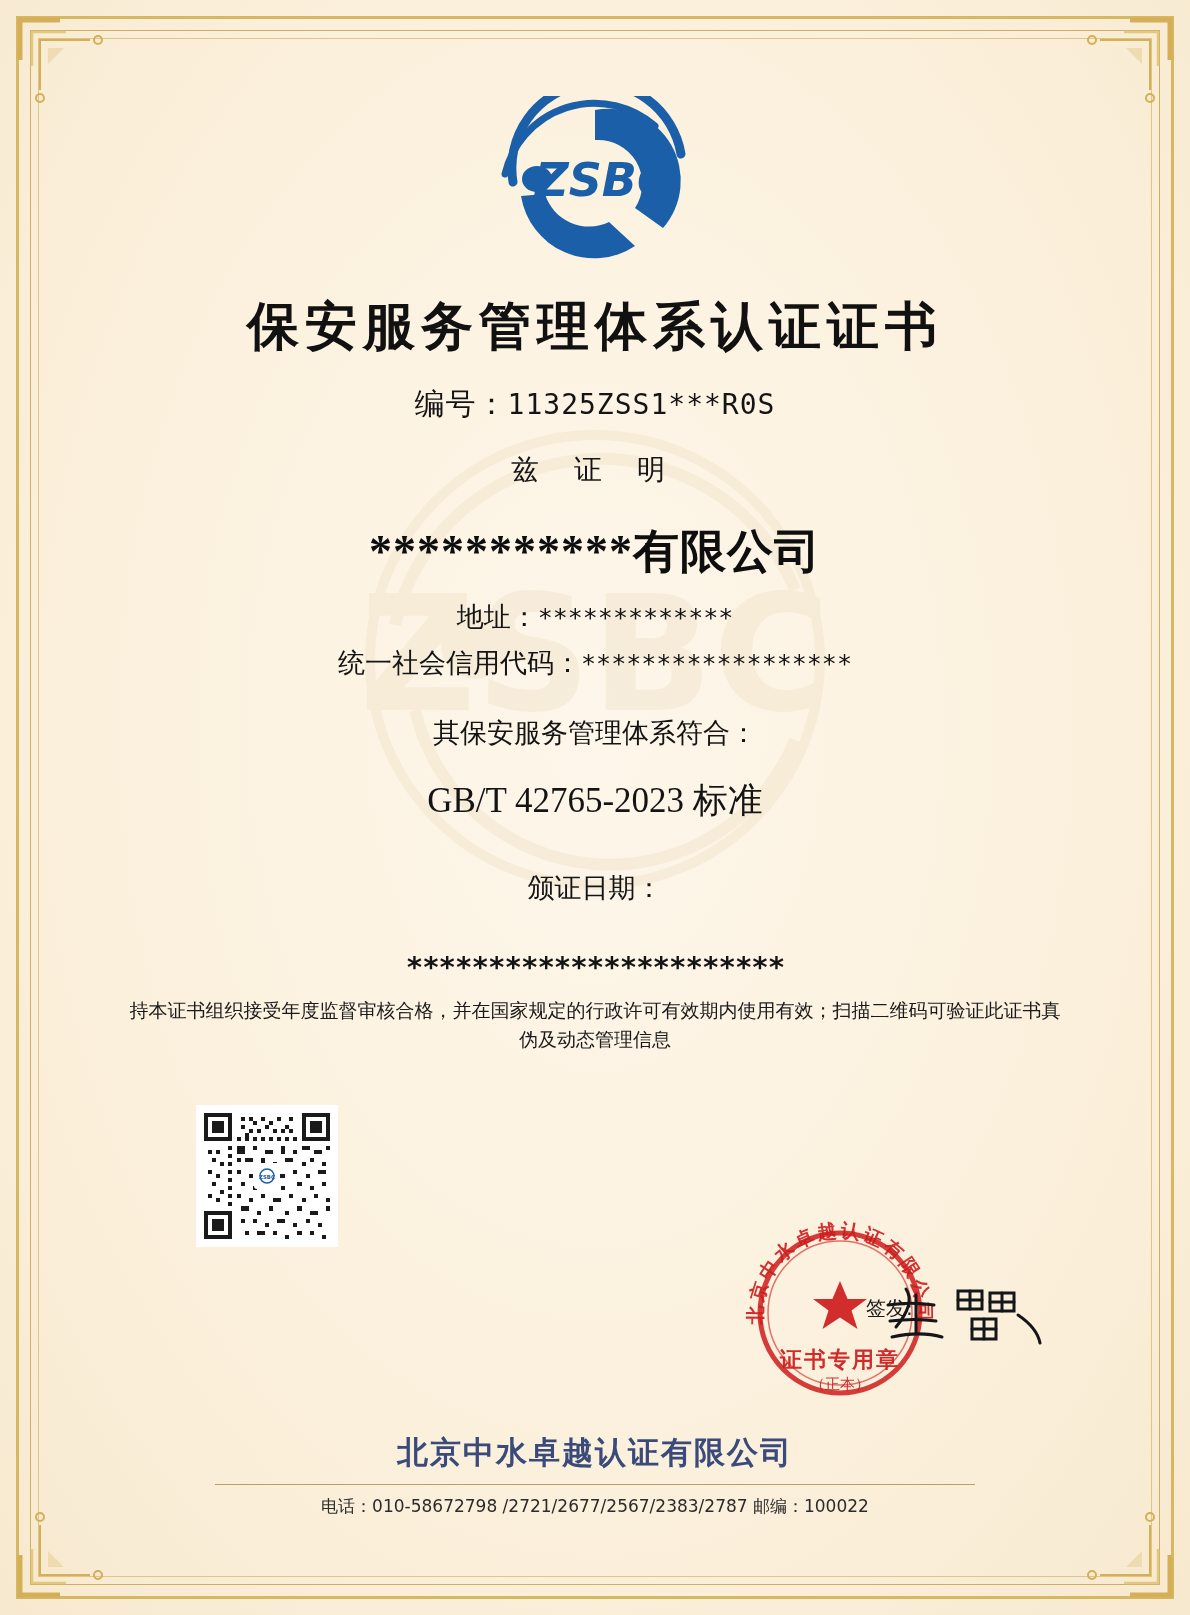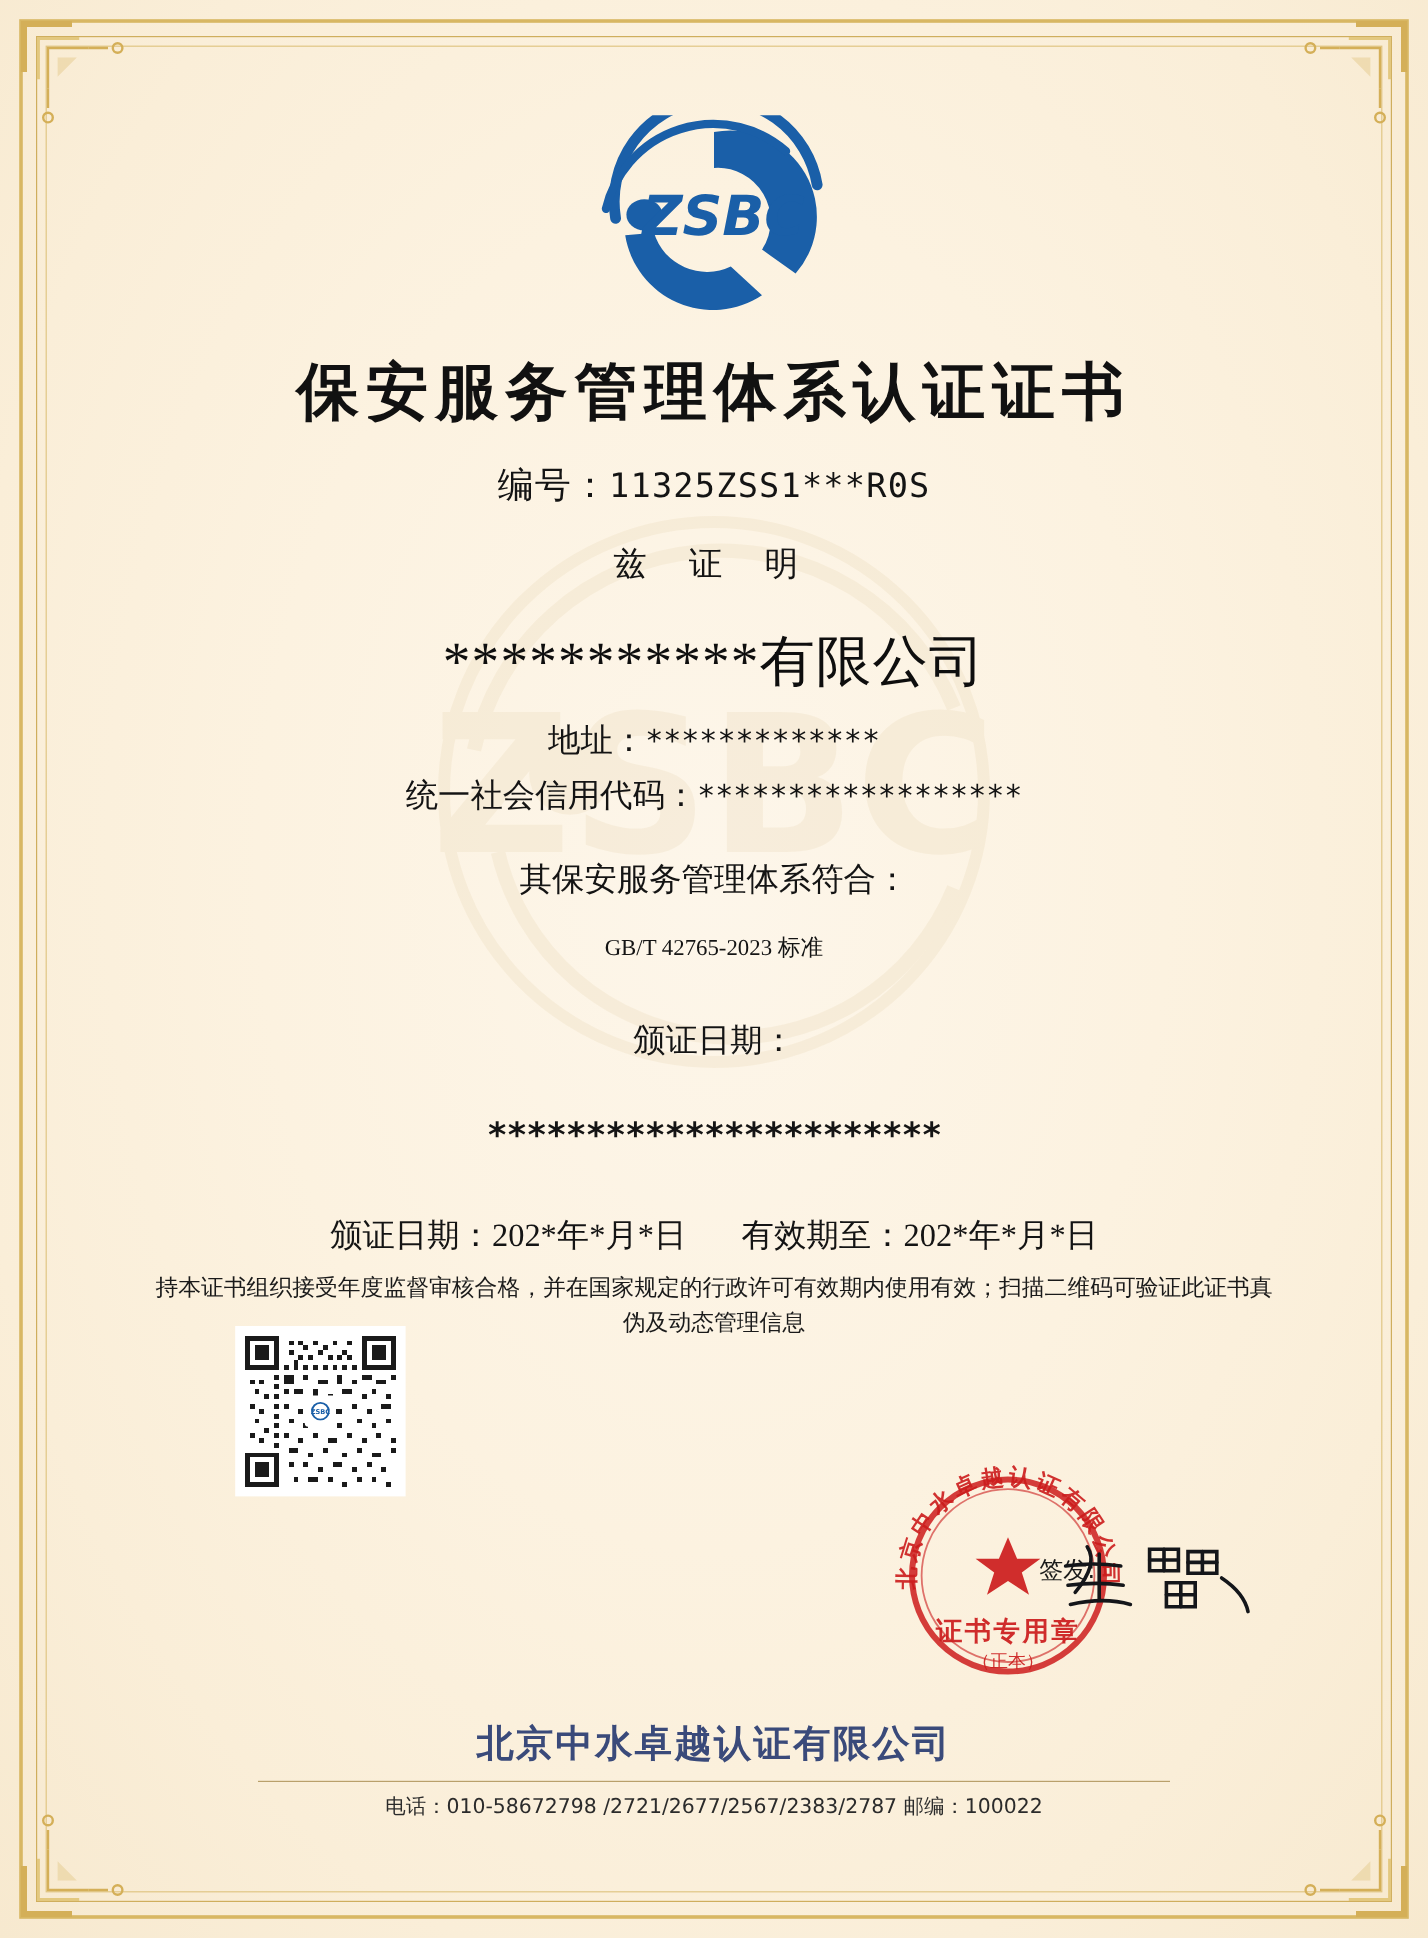--- a/index.html
+++ b/index.html
@@ -94,21 +94,21 @@
   .hereby {
     margin-top: 26px;
     font-size: 28px;
     letter-spacing: 14px;
     color: #141414;
     padding-left: 0;
   }
   .company {
     margin-top: 32px;
     font-size: 46px;
-    font-weight: normal;
+    font-weight: bold;
     color: #0e0e0e;
     letter-spacing: 1px;
   }
   .addr {
     margin-top: 16px;
     font-size: 27px;
     color: #141414;
   }
   .addr .stars, .credit .stars {
     font-family: "DejaVu Sans Mono", "Liberation Mono", monospace;
@@ -120,21 +120,21 @@
     font-size: 27px;
     color: #141414;
   }
   .conform {
     margin-top: 34px;
     font-size: 27px;
     color: #141414;
   }
   .standard {
     margin-top: 26px;
-    font-size: 19px;
+    font-size: 35px;
     color: #141414;
   }
   .scope-label {
     margin-top: 46px;
     font-size: 27px;
     color: #141414;
   }
   .scope-value {
     margin-top: 44px;
     font-family: "DejaVu Sans Mono", "Liberation Mono", monospace;
@@ -335,23 +335,20 @@
     </div>
 
     <div class="conform">其保安服务管理体系符合：</div>
 
     <div class="standard mono">GB/T 42765-2023 标准</div>
 
     <div class="scope-label">颁证日期：</div>
 
     <div class="scope-value">***********************</div>
 
-    <div class="dates">
-      <span>颁证日期：</span><span>202*年*月*日</span><span class="gap"></span><span>有效期至：</span><span>202*年*月*日</span>
-    </div>
 
     <div class="note">持本证书组织接受年度监督审核合格，并在国家规定的行政许可有效期内使用有效；扫描二维码可验证此证书真伪及动态管理信息</div>
   </div>
 
   <div class="qr">
     <svg width="134" height="134" viewBox="0 0 33 33" shape-rendering="crispEdges">
       <rect width="33" height="33" fill="#ffffff"></rect>
       <g fill="#1a1a1a">
 
         <rect x="1" y="1" width="7" height="1"></rect>

